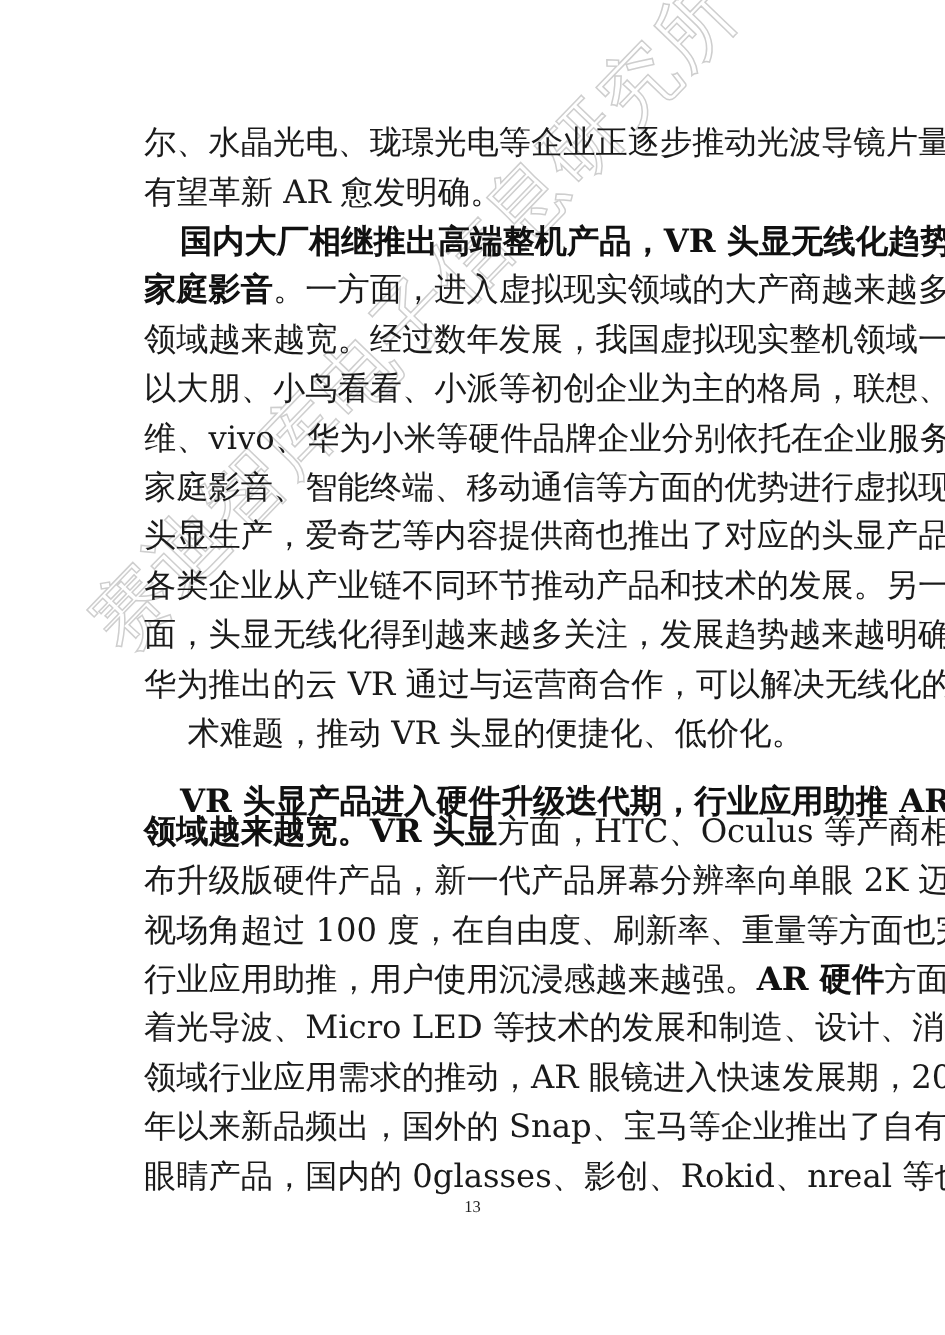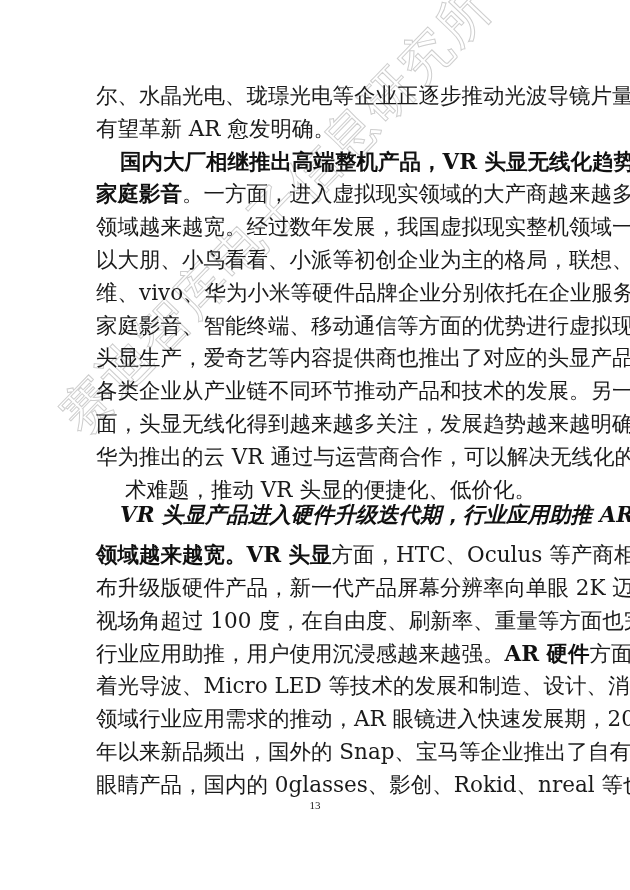--- a/index.html
+++ b/index.html
@@ -64,21 +64,21 @@
       <div class="line" style="top: 177.4px;"><span class="seg bold">家庭影音</span><span class="seg">。一方面，进入虚拟现实领域的大产商越来越多、</span></div>
       <div class="line" style="top: 210.2px;"><span class="seg">领域越来越宽。经过数年发展，我国虚拟现实整机领域一改</span></div>
       <div class="line" style="top: 243px;"><span class="seg">以大朋、小鸟看看、小派等初创企业为主的格局，联想、创</span></div>
       <div class="line" style="top: 275.8px;"><span class="seg">维、vivo、华为小米等硬件品牌企业分别依托在企业服务、</span></div>
       <div class="line" style="top: 308.6px;"><span class="seg">家庭影音、智能终端、移动通信等方面的优势进行虚拟现实</span></div>
       <div class="line" style="top: 341.4px;"><span class="seg">头显生产，爱奇艺等内容提供商也推出了对应的头显产品，</span></div>
       <div class="line" style="top: 374.2px;"><span class="seg">各类企业从产业链不同环节推动产品和技术的发展。另一方</span></div>
       <div class="line" style="top: 407px;"><span class="seg">面，头显无线化得到越来越多关注，发展趋势越来越明确，</span></div>
       <div class="line" style="top: 439.8px;"><span class="seg">华为推出的云 VR 通过与运营商合作，可以解决无线化的技</span></div>
       <div class="line last" style="top: 472.6px; margin-left: 29px;"><span class="seg">术难题，推动 VR 头显的便捷化、低价化。</span></div>
-      <div class="line indent" style="top: 498px; font-style: italic;"><span class="seg bold">VR 头显产品进入硬件升级迭代期，行业应用助推 AR</span></div>
+      <div class="line indent" style="top: 518px;"><span class="seg bold">VR 头显产品进入硬件升级迭代期，行业应用助推 AR</span></div>
       <div class="line" style="top: 538.2px;"><span class="seg bold">领域越来越宽。VR 头显</span><span class="seg">方面，HTC、Oculus 等产商相继发</span></div>
       <div class="line" style="top: 571px;"><span class="seg">布升级版硬件产品，新一代产品屏幕分辨率向单眼 2K 迈进，</span></div>
       <div class="line" style="top: 603.8px;"><span class="seg">视场角超过 100 度，在自由度、刷新率、重量等方面也完成</span></div>
       <div class="line" style="top: 636.6px;"><span class="seg">行业应用助推，用户使用沉浸感越来越强。</span><span class="seg bold">AR 硬件</span><span class="seg">方面，随</span></div>
       <div class="line" style="top: 669.4px;"><span class="seg">着光导波、Micro LED 等技术的发展和制造、设计、消费等</span></div>
       <div class="line" style="top: 702.2px;"><span class="seg">领域行业应用需求的推动，AR 眼镜进入快速发展期，2019</span></div>
       <div class="line" style="top: 735px;"><span class="seg">年以来新品频出，国外的 Snap、宝马等企业推出了自有的 AR</span></div>
       <div class="line" style="top: 767.8px;"><span class="seg">眼睛产品，国内的 0glasses、影创、Rokid、nreal 等也发布了</span></div>
     </div>
   <div class="page-number">13</div>

